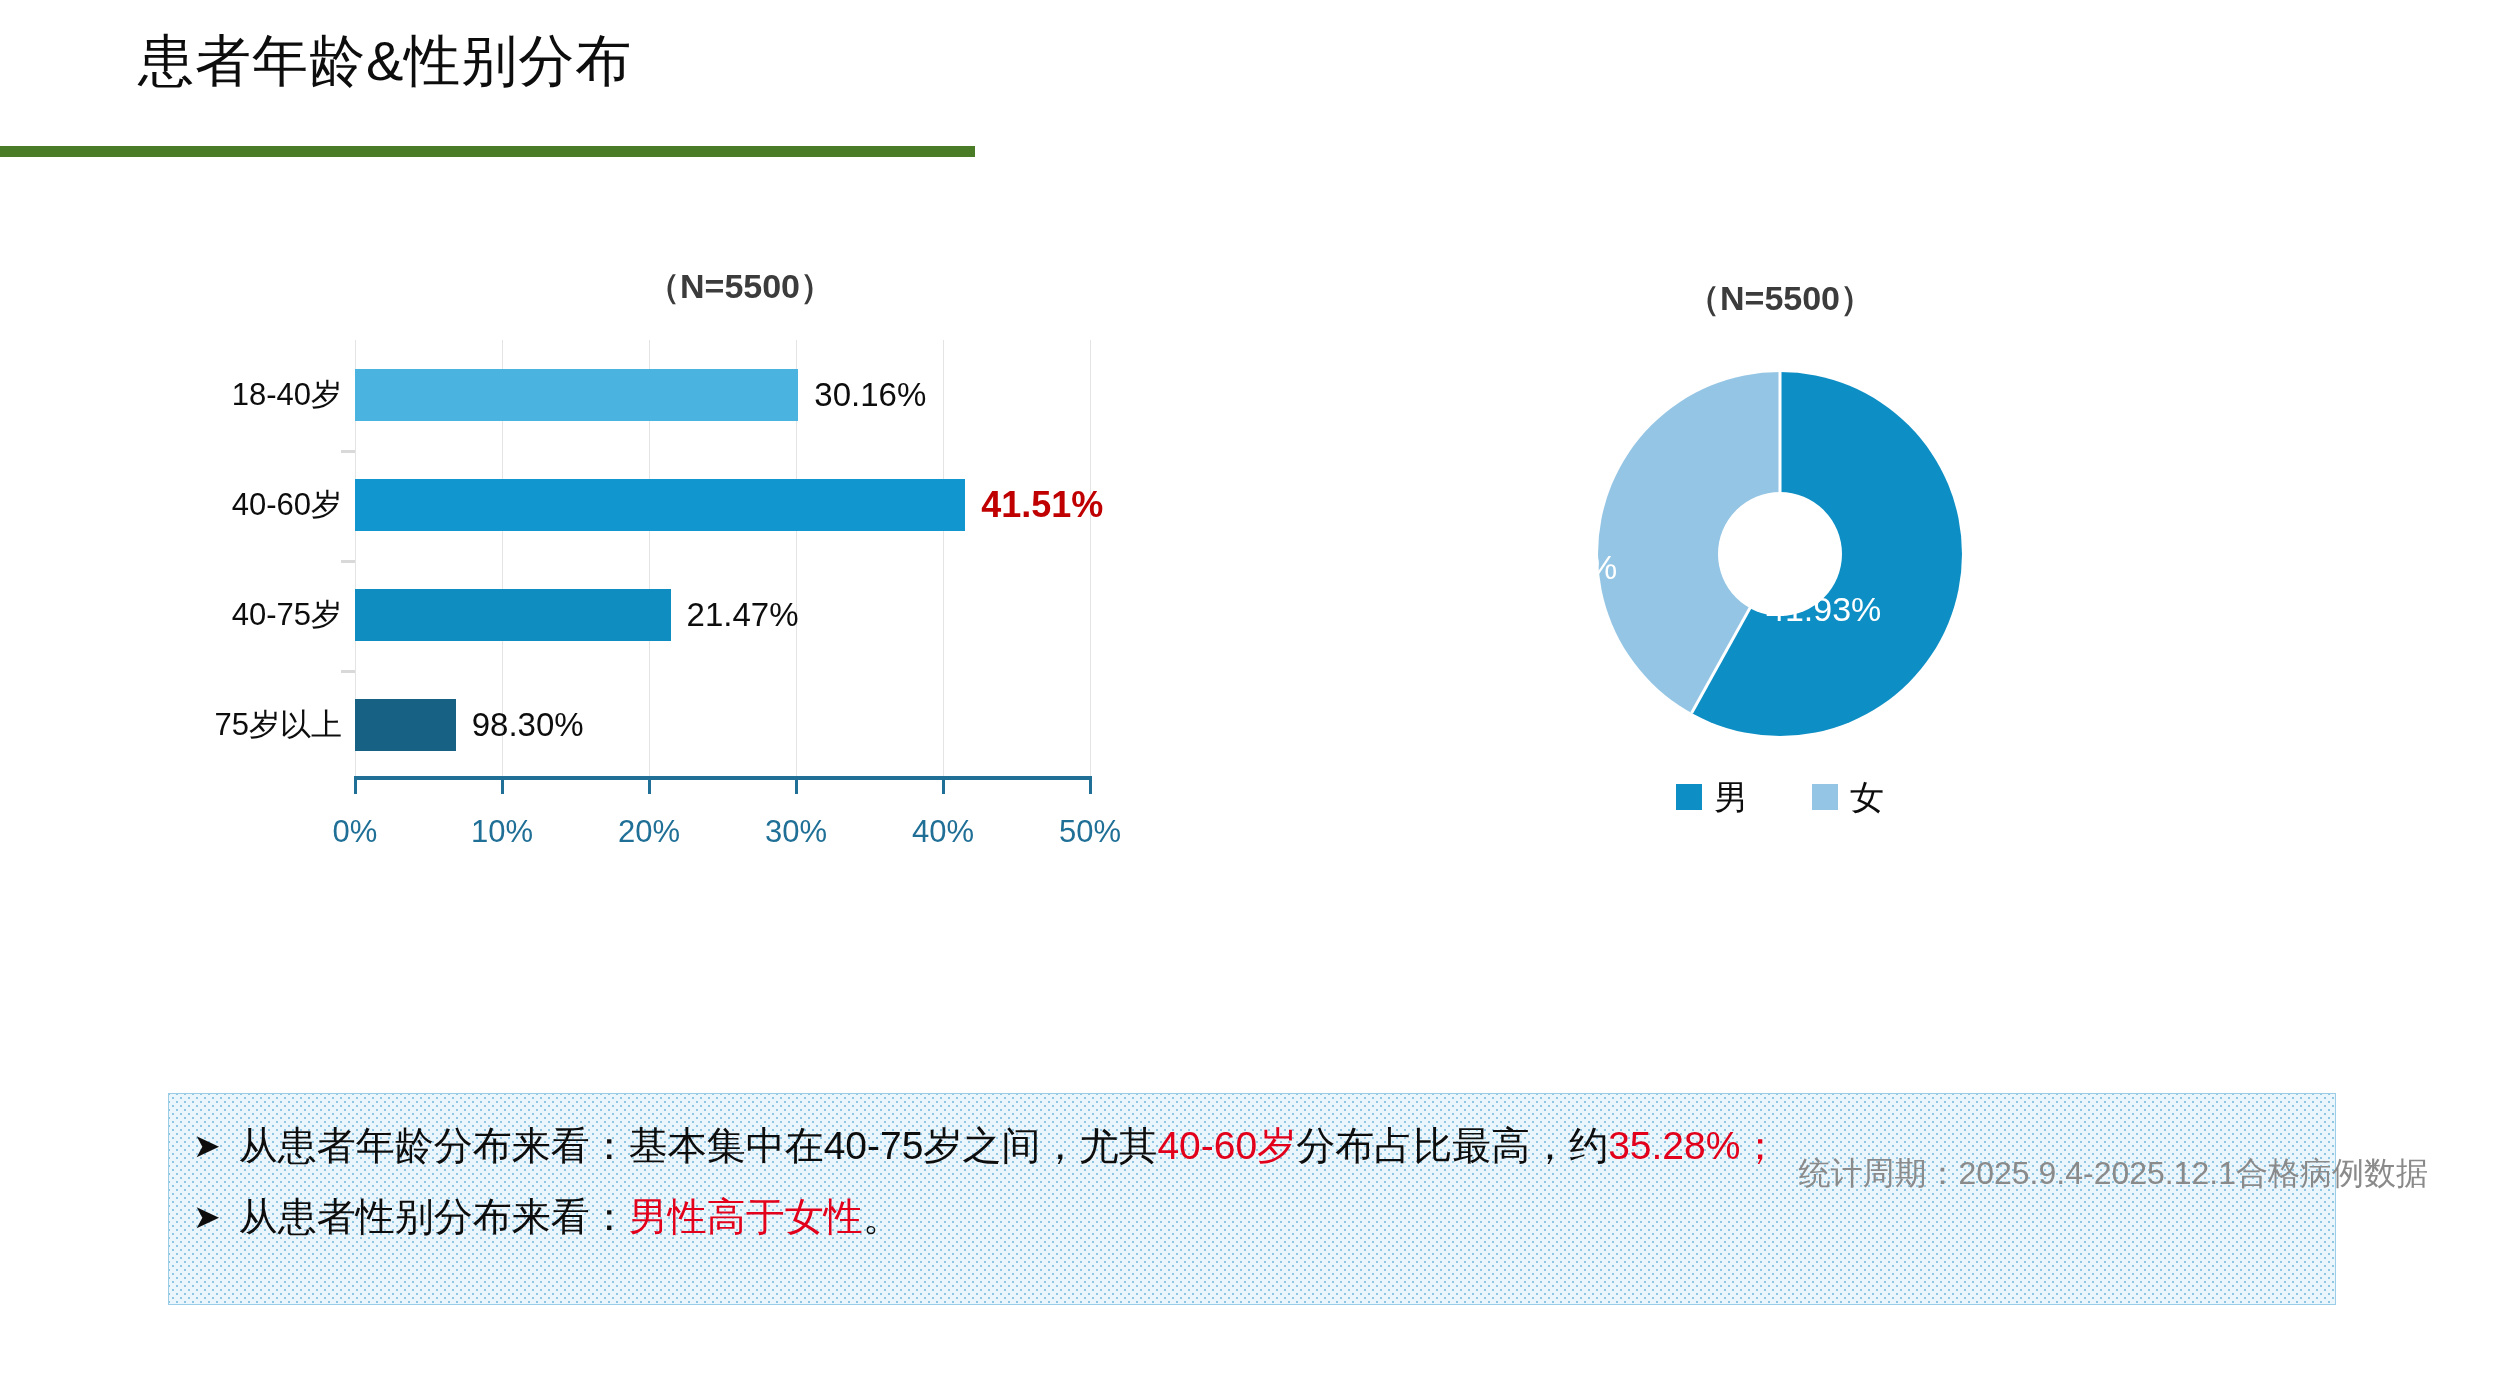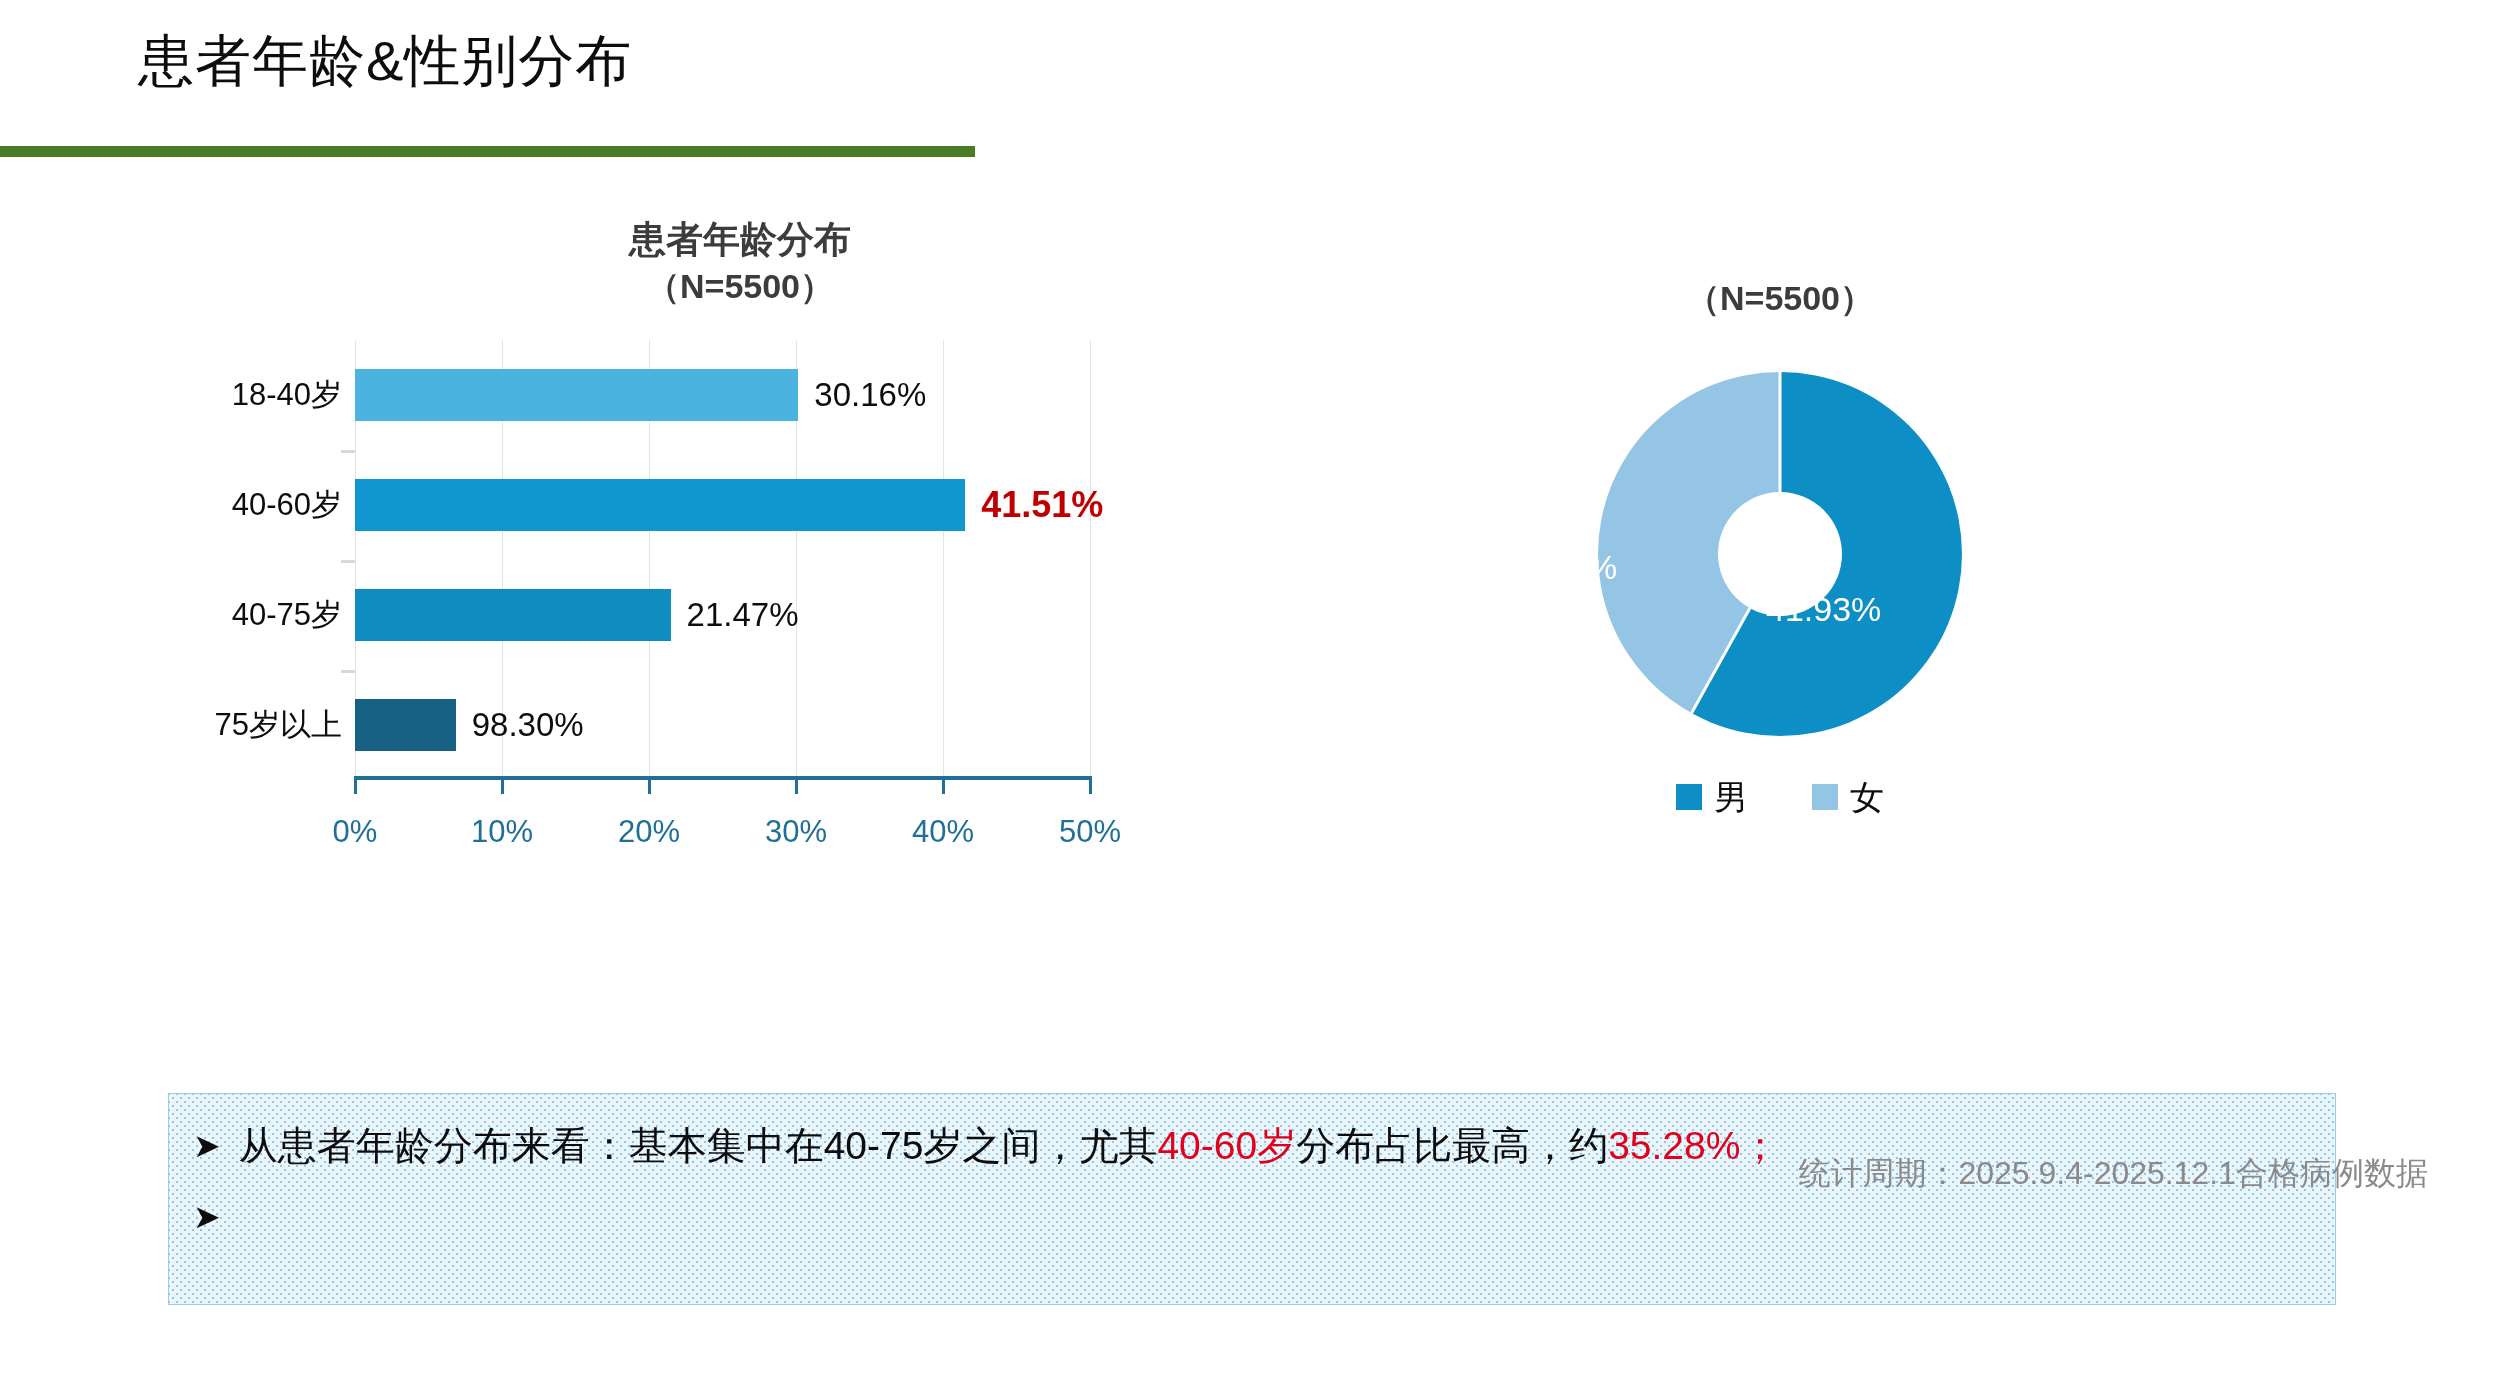--- a/index.html
+++ b/index.html
@@ -134,21 +134,20 @@
 </style>
 </head>
 <body>
 
 <div id="slide">
 
   <div class="slide-title">患者年龄&amp;性别分布</div>
   <div class="title-rule"></div>
 
   <div id="bar-panel">
-    <div class="chart-title">患者年龄分布</div>
     <div class="chart-subtitle">（N=5500）</div>
     <div class="plot" id="bar-plot">
         <div class="gridline" style="left: 0px;"></div>
         <div class="gridline" style="left: 147px;"></div>
         <div class="gridline" style="left: 294px;"></div>
         <div class="gridline" style="left: 441px;"></div>
         <div class="gridline" style="left: 588px;"></div>
         <div class="gridline" style="left: 735px;"></div>
         <div class="axis-line"></div>
         <div class="tick" style="left: -1px;"></div>
@@ -202,18 +201,19 @@
     </div>
   </div>
 
   <div id="callout">
     <div class="bullet-row">
       <span class="bullet-mark">➤</span>
       <span><span>从患者年龄分布来看：基本集中在40-75岁之间，尤其</span><span class="red">40-60岁</span><span>分布占比最高，约</span><span class="red">35.28%；</span></span>
     </div>
     <div class="bullet-row">
       <span class="bullet-mark">➤</span>
+      <span><span>从患者性别分布来看：</span><span class="red">男性高于女性</span><span>。</span></span>
     </div>
   </div>
 
   <div id="footer">统计周期：2025.9.4-2025.12.1合格病例数据</div>
 
 </div>
 
 </body></html>

